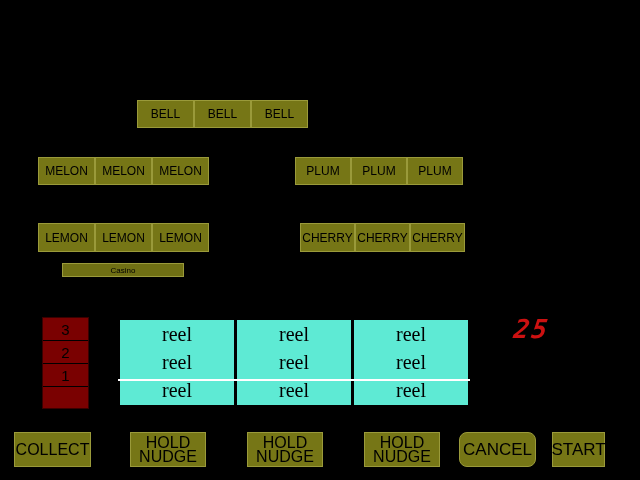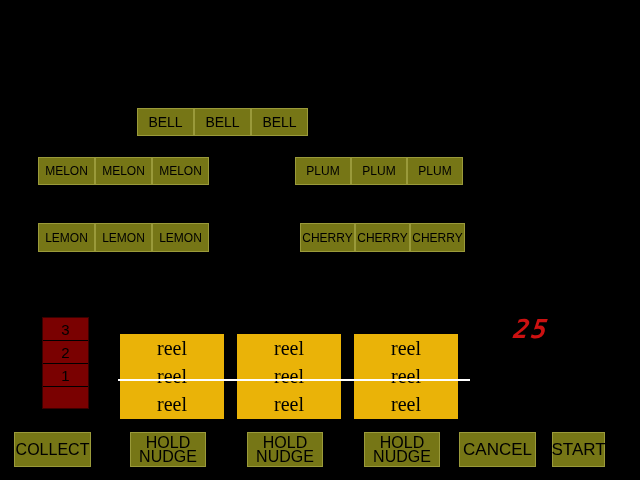--- a/index.html
+++ b/index.html
@@ -16,21 +16,21 @@
     box-sizing: border-box;
     background: #767616;
     border: 1px solid #9a9a3a;
     color: #000;
     display: flex;
     align-items: center;
     justify-content: center;
     text-align: center;
   }
   .sym { font-size: 12px; letter-spacing: 0px; }
-  .sym-big { font-size: 14px; margin-top: 8px; }
+  .sym-big { font-size: 12px; }
   .sym-small { font-size: 12px; }
   .casino {
     position: absolute;
     box-sizing: border-box;
     background: #6f6f14;
     border: 1px solid #9a9a3a;
     color: #000;
     font-size: 8px;
     display: flex;
     align-items: center;
@@ -49,24 +49,24 @@
     box-sizing: border-box;
     border-bottom: 1px solid #000;
     color: #000;
     font-size: 15px;
     display: flex;
     align-items: center;
     justify-content: center;
   }
   .reel {
     position: absolute;
-    top: 334px;
-    width: 104px;
+    top: 320px;
+    width: 114px;
     height: 85px;
-    background: #eab308;
+    background: #5eead4;
     display: grid;
     grid-template-rows: 1fr 1fr 1fr;
   }
   .reel-cell {
     display: flex;
     align-items: center;
     justify-content: center;
     color: #000;
     font-family: "Liberation Serif", serif;
     font-size: 20px;
@@ -129,20 +129,21 @@
   <div class="olivebox sym" style="left:407px; top:157px; width:56px; height:28px;">PLUM</div>
 
   <div class="olivebox sym" style="left:38px; top:223px; width:57px; height:29px;">LEMON</div>
   <div class="olivebox sym" style="left:95px; top:223px; width:57px; height:29px;">LEMON</div>
   <div class="olivebox sym" style="left:152px; top:223px; width:57px; height:29px;">LEMON</div>
 
   <div class="olivebox sym sym-small" style="left:300px; top:223px; width:55px; height:29px;">CHERRY</div>
   <div class="olivebox sym sym-small" style="left:355px; top:223px; width:55px; height:29px;">CHERRY</div>
   <div class="olivebox sym sym-small" style="left:410px; top:223px; width:55px; height:29px;">CHERRY</div>
 
+  <div class="casino" style="left:62px; top:263px; width:122px; height:14px;">Casino</div>
 
   <div class="winline-panel">
     <div class="winline-cell">3</div>
     <div class="winline-cell">2</div>
     <div class="winline-cell">1</div>
   </div>
 
   <div class="reel" style="left:120px;">
     <div class="reel-cell">reel</div>
     <div class="reel-cell">reel</div>
@@ -173,17 +174,17 @@
   <button class="btn" style="left:247px; width:76px;">
     <span class="l2">HOLD</span>
     <span class="l2">NUDGE</span>
   </button>
 
   <button class="btn" style="left:364px; width:76px;">
     <span class="l2">HOLD</span>
     <span class="l2">NUDGE</span>
   </button>
 
-  <button class="btn" style="left:459px; width:77px; font-size:17px;">CANCEL</button>
+  <button class="btn" style="left:459px; width:77px; font-size:17px;border-radius:8px;">CANCEL</button>
 
   <button class="btn" style="left:552px; width:53px; font-size:17px;">START</button>
 
 </div>
 
 </body></html>

